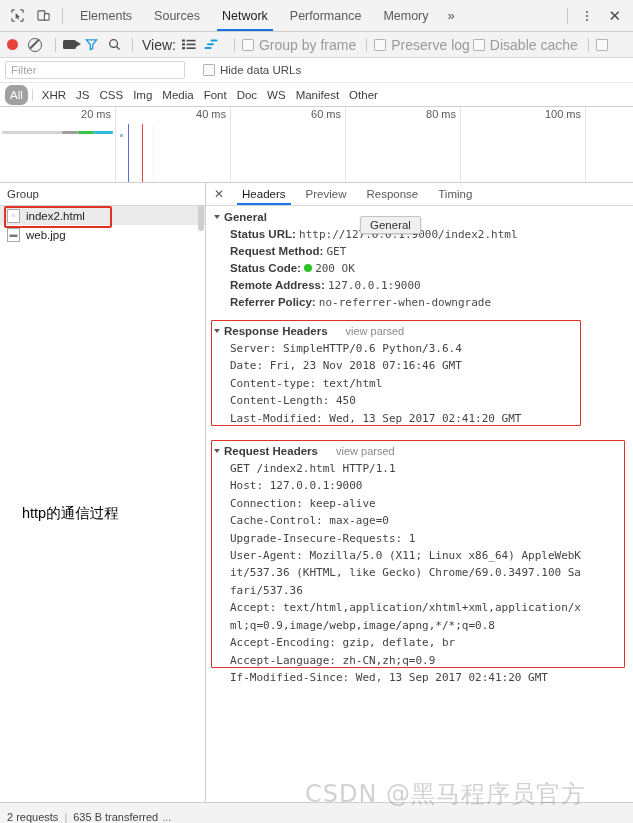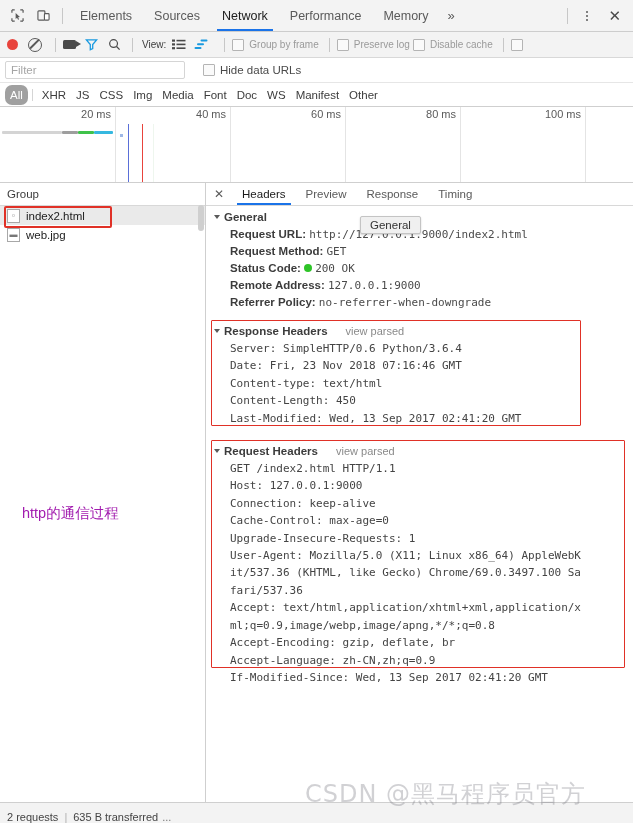--- a/index.html
+++ b/index.html
@@ -20,21 +20,21 @@
   .tab{padding:0 11px;display:flex;align-items:center;color:#5a5a5a;font-size:12.5px;height:31px;position:relative;cursor:pointer;white-space:nowrap;}
   .tab.active{color:#202020;}
   .tab.active:after{content:"";position:absolute;left:6px;right:6px;bottom:0;height:2px;background:#1a73e8;}
   .tb-right{margin-left:auto;display:flex;align-items:center;padding-right:6px;}
   .chev{padding:0 8px;color:#5a5a5a;font-size:13px;cursor:pointer;}
   .kebab{width:18px;display:flex;flex-direction:column;align-items:center;gap:2px;cursor:pointer;padding:0 4px;}
   .kebab i{width:2px;height:2px;border-radius:50%;background:#5a5a5a;display:block;}
   .closex{font-size:15px;color:#4a4a4a;padding:0 6px 0 8px;cursor:pointer;line-height:1;}
 
   
-  .toolbar{height:25px;display:flex;align-items:center;background:#f3f3f3;border-bottom:1px solid #d8d8d8;flex:0 0 auto;padding-left:7px;font-size:10px;color:#3c3c3c;}
+  .toolbar{height:25px;display:flex;align-items:center;background:#f3f3f3;border-bottom:1px solid #d8d8d8;flex:0 0 auto;padding-left:7px;font-size:14px;color:#3c3c3c;}
   .rec-dot{width:11px;height:11px;border-radius:50%;background:#e8433c;margin-right:10px;cursor:pointer;}
   .no-sym{width:12px;height:12px;border:1.6px solid #5a5a5a;border-radius:50%;position:relative;margin-right:6px;cursor:pointer;}
   .no-sym:after{content:"";position:absolute;left:-1px;top:4.2px;width:13px;height:1.6px;background:#5a5a5a;transform:rotate(-45deg);}
   .vsep{width:1px;height:14px;background:#c7c7c7;margin:0 7px;}
   .cam{width:13px;height:9px;background:#4a4a4a;border-radius:1.5px;position:relative;margin-right:9px;cursor:pointer;}
   .cam:after{content:"";position:absolute;right:-5px;top:1px;border-left:5px solid #4a4a4a;border-top:3.5px solid transparent;border-bottom:3.5px solid transparent;}
   .funnel{cursor:pointer;margin-right:10px;display:flex;}
   .mag{cursor:pointer;margin-right:4px;display:flex;}
   .viewlbl{margin:0 6px 0 2px;color:#3c3c3c;}
   .vicon{margin-right:8px;cursor:pointer;display:flex;align-items:center;}
@@ -62,21 +62,21 @@
 
   
   .main{flex:1 1 auto;display:flex;min-height:0;position:relative;}
   .left{width:205px;flex:0 0 205px;border-right:1px solid #cfcfcf;display:flex;flex-direction:column;background:#fff;position:relative;}
   .namehdr{height:22px;display:flex;align-items:center;padding-left:7px;font-size:11.5px;color:#3c3c3c;border-bottom:1px solid #d8d8d8;background:#fff;}
   .reqlist{flex:1 1 auto;position:relative;}
   .req{height:19px;display:flex;align-items:center;padding-left:7px;font-size:11.5px;color:#222;cursor:pointer;}
   .req.sel{background:#eaeaea;}
   .req .fico{width:11px;height:12px;border:1px solid #a8a8a8;background:#fff;margin-right:6px;display:flex;align-items:center;justify-content:center;font-size:8px;color:#777;flex:0 0 auto;}
   .selbox{position:absolute;border:2px solid #e03127;border-radius:2px;pointer-events:none;}
-  .annot{position:absolute;color:#a21caf;font-size:14.5px;white-space:nowrap;}
+  .annot{position:absolute;color:#000000;font-size:14.5px;white-space:nowrap;}
 
   
   .right{flex:1 1 auto;display:flex;flex-direction:column;min-width:0;background:#fff;position:relative;}
   .dtabs{height:22px;display:flex;align-items:center;border-bottom:1px solid #d8d8d8;flex:0 0 auto;background:#fff;padding-left:6px;}
   .dclose{font-size:12px;color:#5a5a5a;padding:0 8px 0 2px;cursor:pointer;line-height:1;}
   .dtab{padding:0 10px;height:22px;display:flex;align-items:center;font-size:11.5px;color:#5a5a5a;position:relative;cursor:pointer;}
   .dtab.active{color:#1a1a1a;}
   .dtab.active:after{content:"";position:absolute;left:5px;right:5px;bottom:0;height:2px;background:#1a73e8;}
   .dbody{flex:1 1 auto;overflow:hidden;position:relative;padding:0 0 0 0;}
 
@@ -271,21 +271,21 @@
       </div>
 
       <div class="dbody">
 
         <div class="sect">
           <div class="sect-hdr">
             <span class="caret"></span>
             <span>General</span>
           </div>
           <div class="kv">
-            <b>Request URL:</b>
+            <b>Status URL:</b>
             <span class="val">http://127.0.0.1:9000/index2.html</span>
           </div>
           <div class="kv">
             <b>Request Method:</b>
             <span class="val">GET</span>
           </div>
           <div class="kv">
             <b>Status Code:</b>
             <span class="dot200"></span><span class="val">200  OK</span>
           </div>

